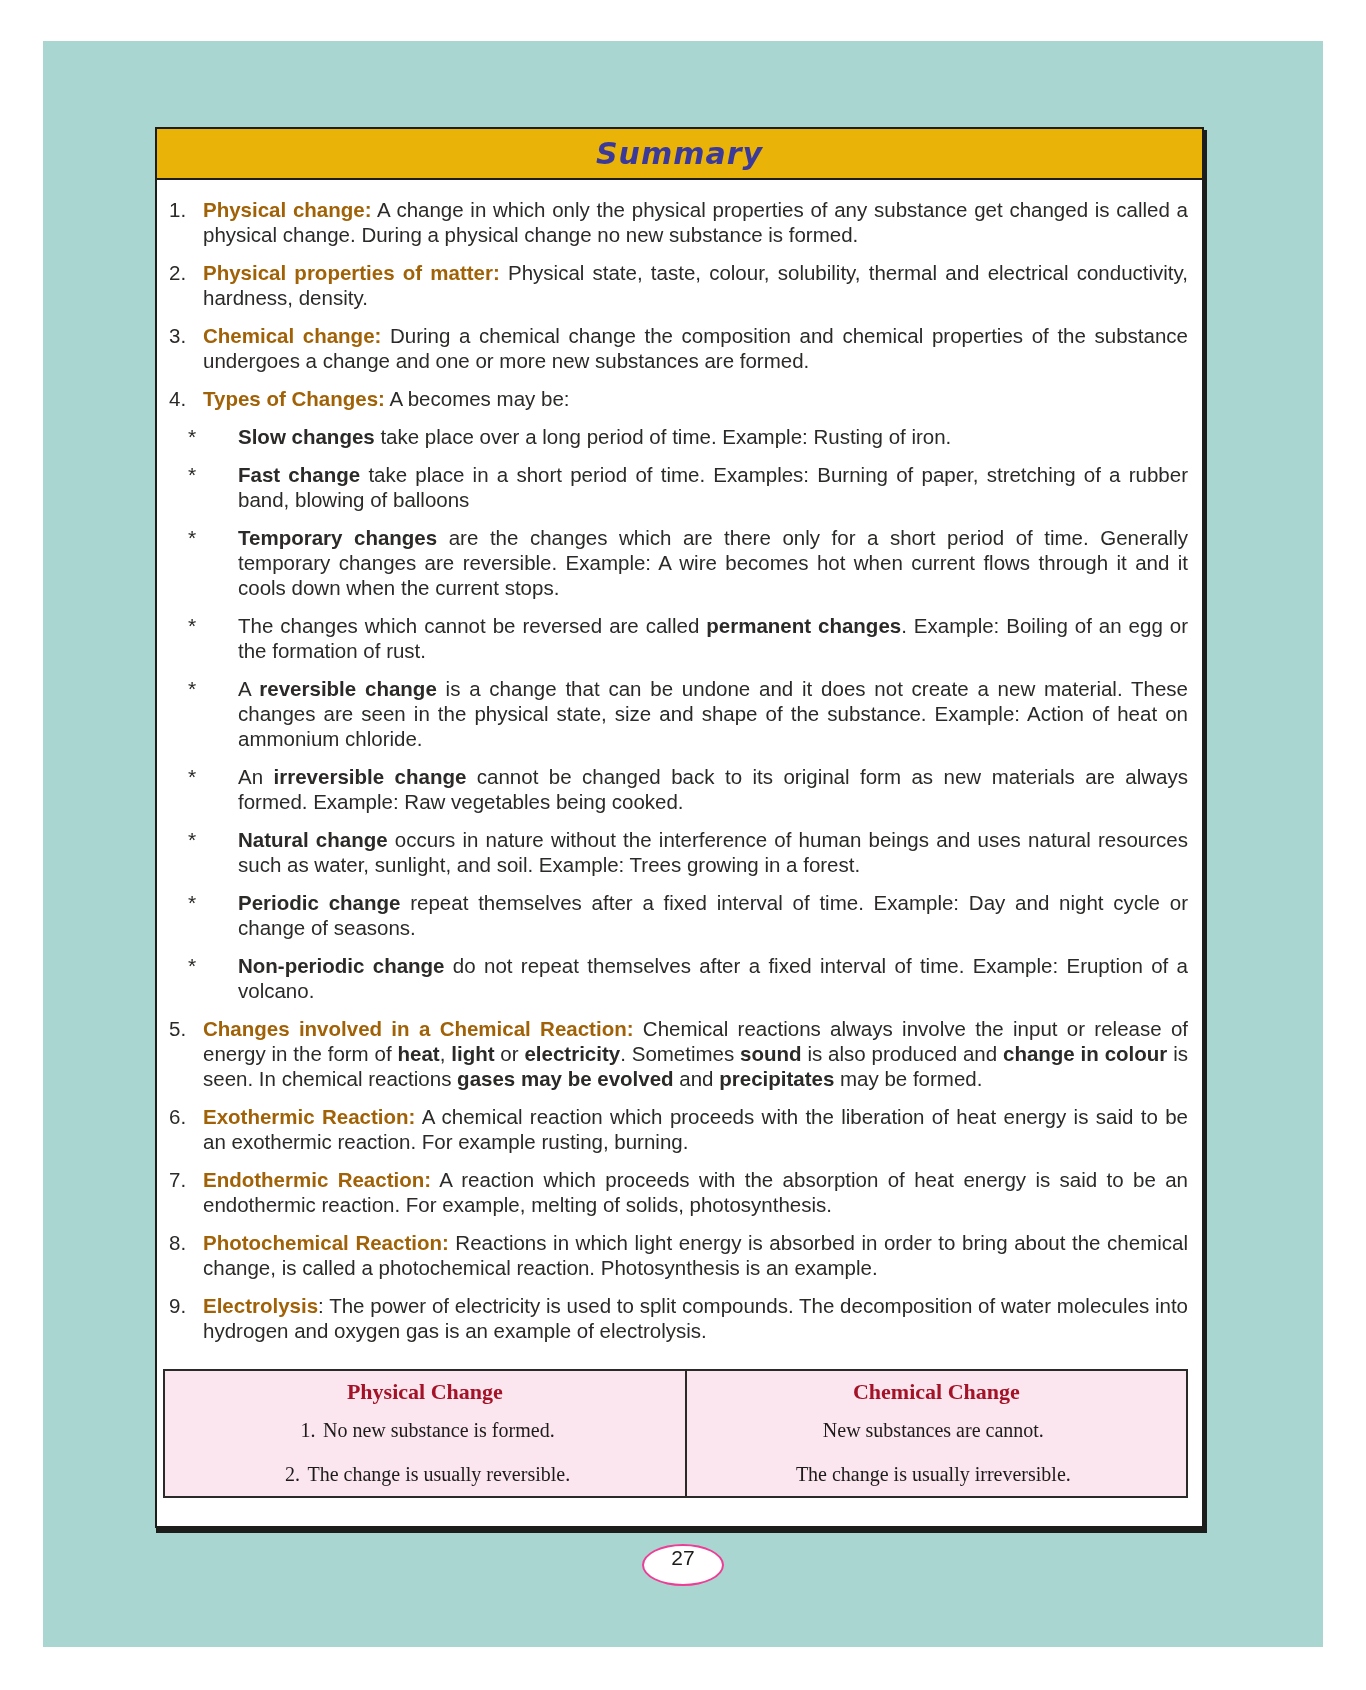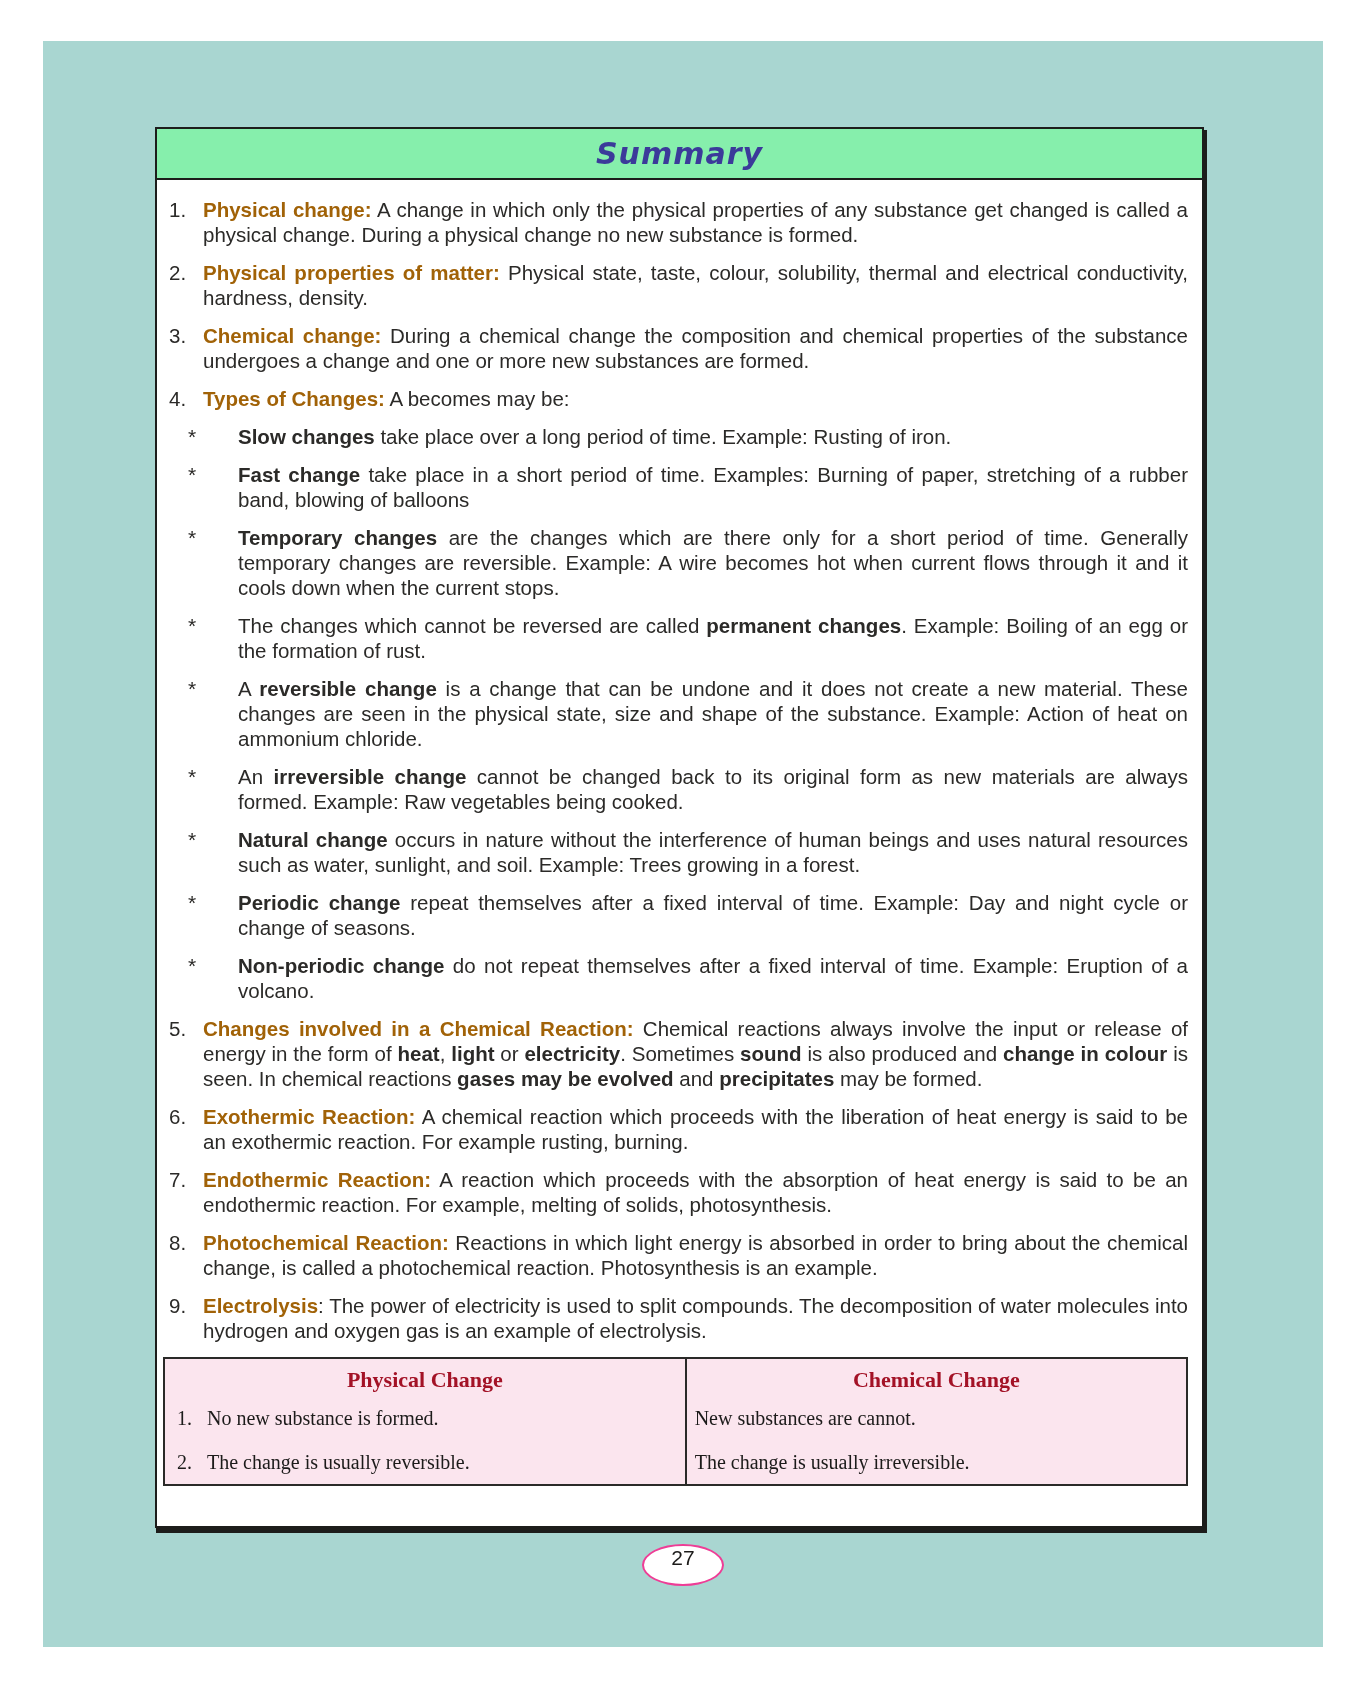--- a/index.html
+++ b/index.html
@@ -1,39 +1,39 @@
 <!DOCTYPE html>
 <html><head>
 <meta charset="utf-8">
 <style>
   html,body{margin:0;padding:0;background:#ffffff;}
   .page{position:relative;width:1366px;height:1690px;background:#ffffff;overflow:hidden;
         font-family:"Liberation Sans",sans-serif;}
   .teal-mat{position:absolute;left:43px;top:41px;width:1280px;height:1606px;background:#a9d6d1;}
   .content-box{position:absolute;left:112px;top:86px;width:1049px;height:1401px;background:#ffffff;
         border:2px solid #1d1d1b;box-shadow:2px 4px 0 1px #1d1d1b;box-sizing:border-box;}
-  .header-band{height:49px;background:#86efac;border-bottom:2px solid #1d1d1b;
+  .header-band{height:49px;background:#eab308;border-bottom:2px solid #1d1d1b;
         display:flex;align-items:center;justify-content:center;}
   .title{font-family:"DejaVu Sans",sans-serif;font-style:italic;font-weight:700;
         font-size:30px;color:#3b3a9a;letter-spacing:1px;}
   .body-area{padding:4px 14px 0 6px;color:#2b2a28;font-size:20.5px;line-height:25px;}
   .item-wrap{margin-top:13px;}
   .item-row{display:flex;}
   .num{flex:0 0 40px;padding-left:6px;box-sizing:border-box;}
   .itext{flex:1;text-align:justify;}
   .heading{color:#a16207;font-weight:700;}
   .bold{font-weight:700;margin-top:43px;}
   .bullet{display:flex;padding-left:25px;margin-top:13px;}
   .star{flex:0 0 50px;font-size:21px;}
   .btext{flex:1;text-align:justify;}
   .cmp{width:100%;border-collapse:collapse;border:2px solid #2a2a28;background:#fbe5ee;
-        font-family:"Liberation Serif",serif;font-size:20px;color:#1c1b1a;margin-top:14px;
+        font-family:"Liberation Serif",serif;font-size:20px;color:#1c1b1a;margin-top:26px;
         table-layout:fixed;}
   .cmp th{font-size:22px;font-weight:700;color:#a31226;text-align:center;padding:8px 0 4px 0;}
-  .cmp td{vertical-align:top;padding:10px 14px 9px 8px;}
+  .cmp td{vertical-align:top;padding:10px 14px 9px 8px;text-align:center;}
   .col-left{width:50.8%;border-right:2px solid #2a2a28;}
   .rnum{display:inline-block;width:34px;padding-left:4px;box-sizing:border-box;}
   .page-badge{position:absolute;left:50%;bottom:61px;transform:translateX(-50%);
         width:78px;height:38px;background:#ffffff;border:2px solid #ee3d96;border-radius:50%;
         display:flex;align-items:flex-start;justify-content:center;font-size:21px;color:#1c1b1a;}
 </style>
 </head>
 <body>
 
 <div class="page">

